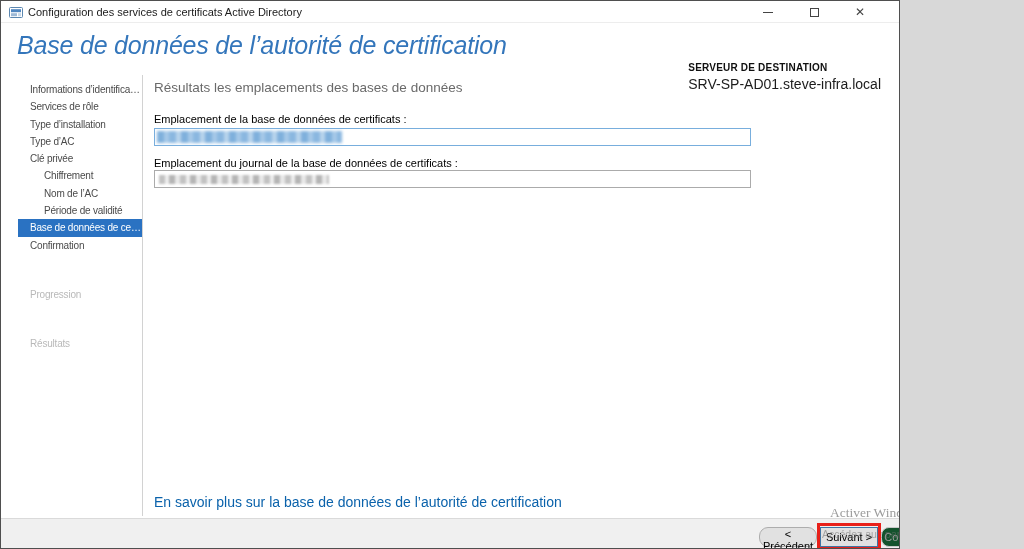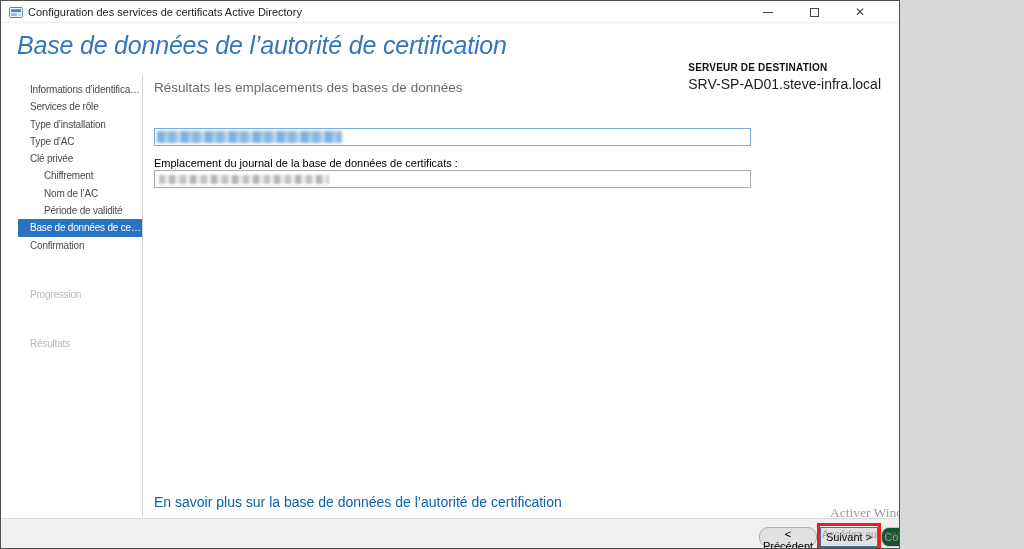--- a/index.html
+++ b/index.html
@@ -169,20 +169,21 @@
     <div class="nav-item indent">Période de validité</div>
     <div class="nav-item selected">Base de données de certi...</div>
     <div class="nav-item">Confirmation</div>
     <div class="nav-item disabled">Progression</div>
     <div class="nav-item disabled">Résultats</div>
   </div>
   <div class="vdivider"></div>
 
   <h2 class="section-heading">Résultats les emplacements des bases de données</h2>
 
+  <label class="field-label label-db">Emplacement de la base de données de certificats :</label>
   <div class="textbox focused tb-db">
     <div class="redacted blue"></div>
   </div>
 
   <label class="field-label label-log">Emplacement du journal de la base de données de certificats :</label>
   <div class="textbox tb-log">
     <div class="redacted gray"></div>
   </div>
 
   <a class="learn-link">En savoir plus sur la base de données de l’autorité de certification</a>

